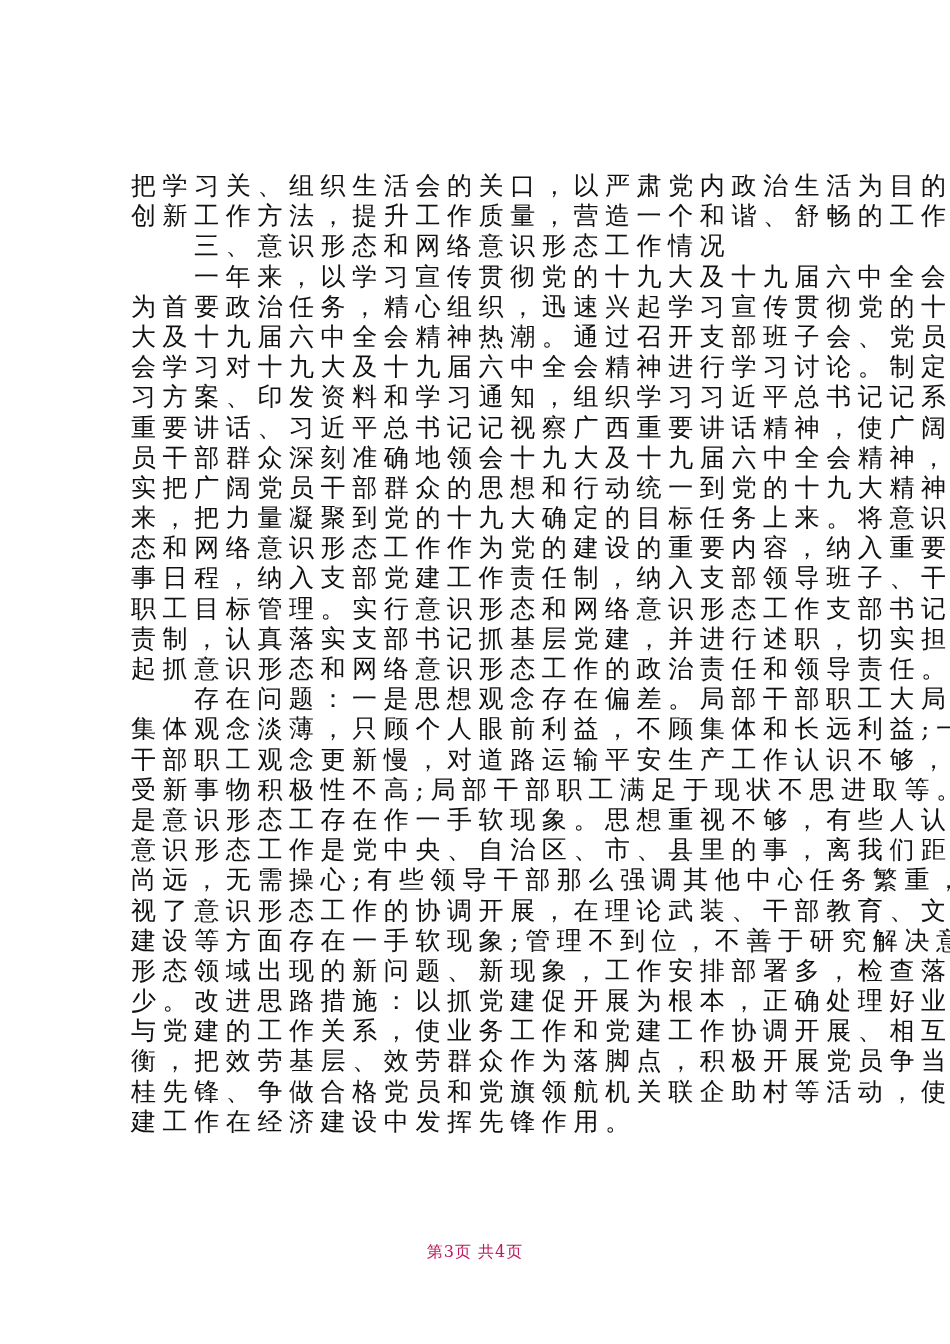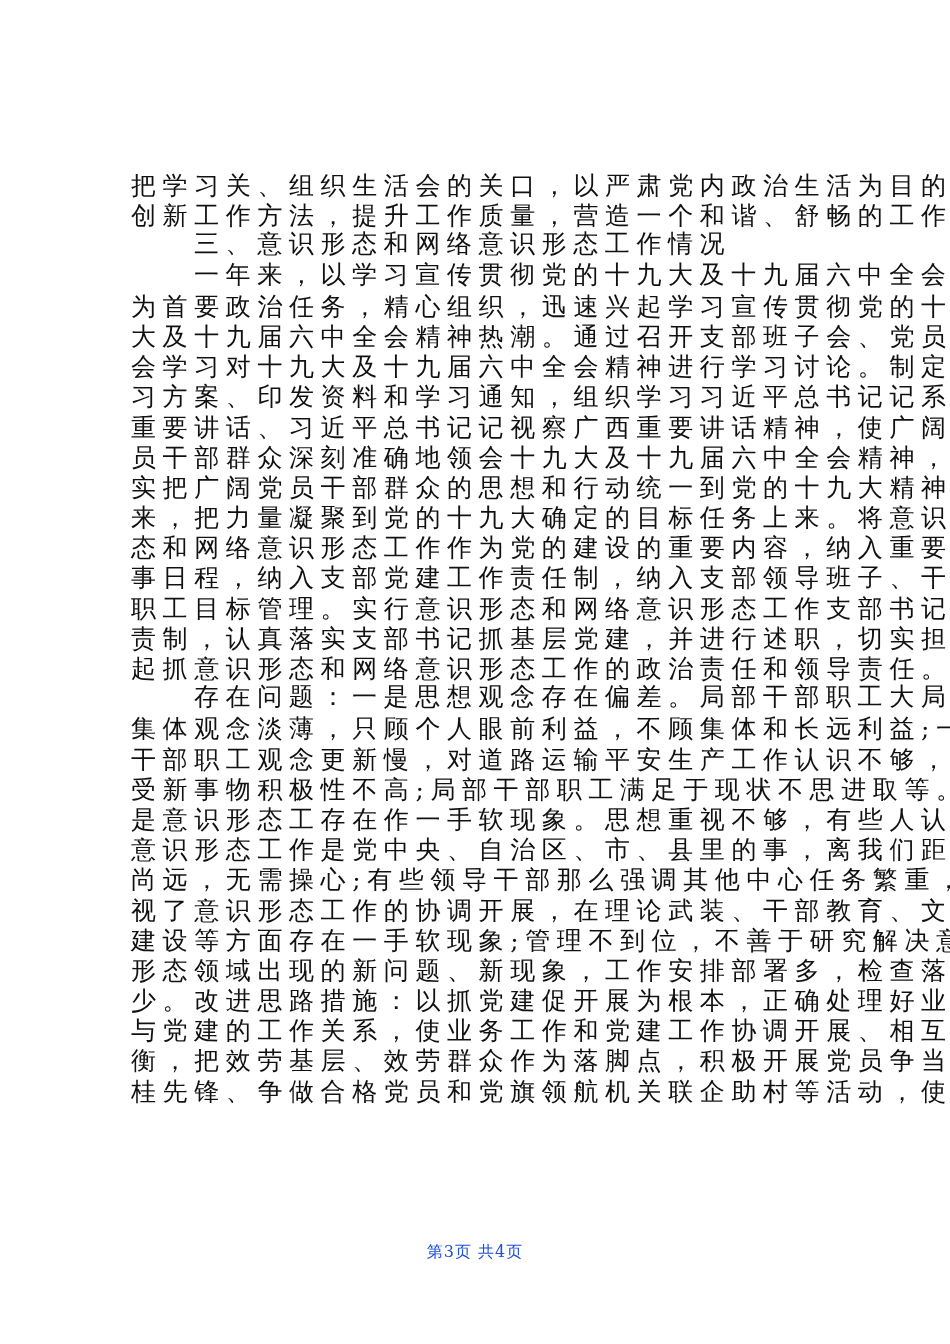--- a/index.html
+++ b/index.html
@@ -29,30 +29,30 @@
       width: 696px;
     }
     .line {
       height: 30.2px;
       line-height: 30.2px;
       font-size: 25px;
       letter-spacing: 6.6px;
       white-space: nowrap;
       overflow: visible;
     }
-    .indent { padding-left: 63px; font-family: Liberation Mono, monospace; }
+    .indent { padding-left: 63px; }
     .footer {
       position: absolute;
       left: 0;
       width: 950px;
       top: 1242px;
       text-align: center;
       font-size: 16px;
       letter-spacing: 1px;
-      color: #1d4ed8;
+      color: #be185d;
     }
   </style>
 </head>
 <body>
 
 <div class="page">
   <div class="body-text" id="body-text">
       <div class="line">把学习关、组织生活会的关口，以严肃党内政治生活为目的，</div>
       <div class="line">创新工作方法，提升工作质量，营造一个和谐、舒畅的工作气</div>
       <div class="line indent">三、意识形态和网络意识形态工作情况</div>
@@ -77,15 +77,16 @@
       <div class="line">是意识形态工存在作一手软现象。思想重视不够，有些人认为</div>
       <div class="line">意识形态工作是党中央、自治区、市、县里的事，离我们距离</div>
       <div class="line">尚远，无需操心;有些领导干部那么强调其他中心任务繁重，无</div>
       <div class="line">视了意识形态工作的协调开展，在理论武装、干部教育、文化</div>
       <div class="line">建设等方面存在一手软现象;管理不到位，不善于研究解决意识</div>
       <div class="line">形态领域出现的新问题、新现象，工作安排部署多，检查落实</div>
       <div class="line">少。改进思路措施：以抓党建促开展为根本，正确处理好业务</div>
       <div class="line">与党建的工作关系，使业务工作和党建工作协调开展、相互平</div>
       <div class="line">衡，把效劳基层、效劳群众作为落脚点，积极开展党员争当八</div>
       <div class="line">桂先锋、争做合格党员和党旗领航机关联企助村等活动，使党</div>
+      <div class="line">建工作在经济建设中发挥先锋作用。</div>
     </div>
   <div class="footer">第3页 共4页</div>
 </div>
 
 </body></html>

